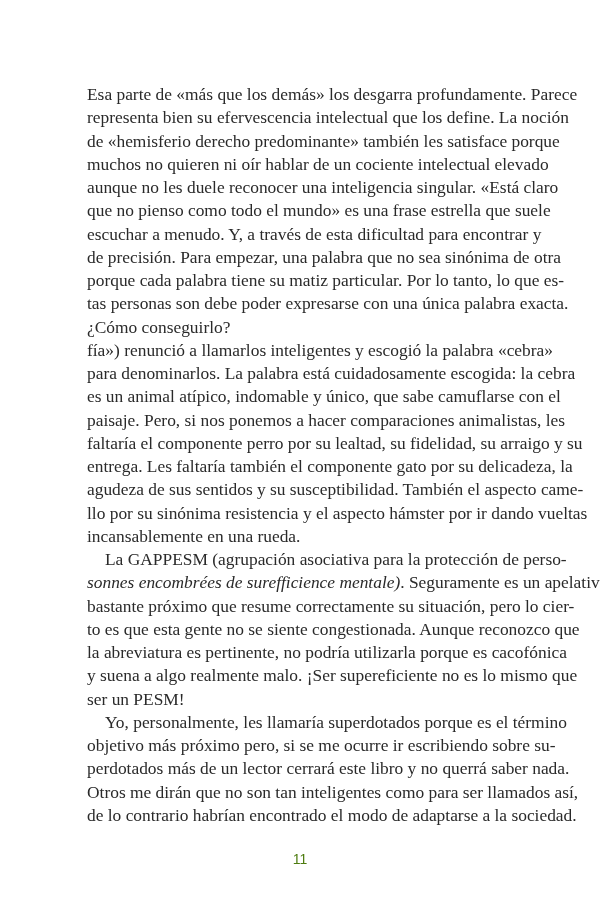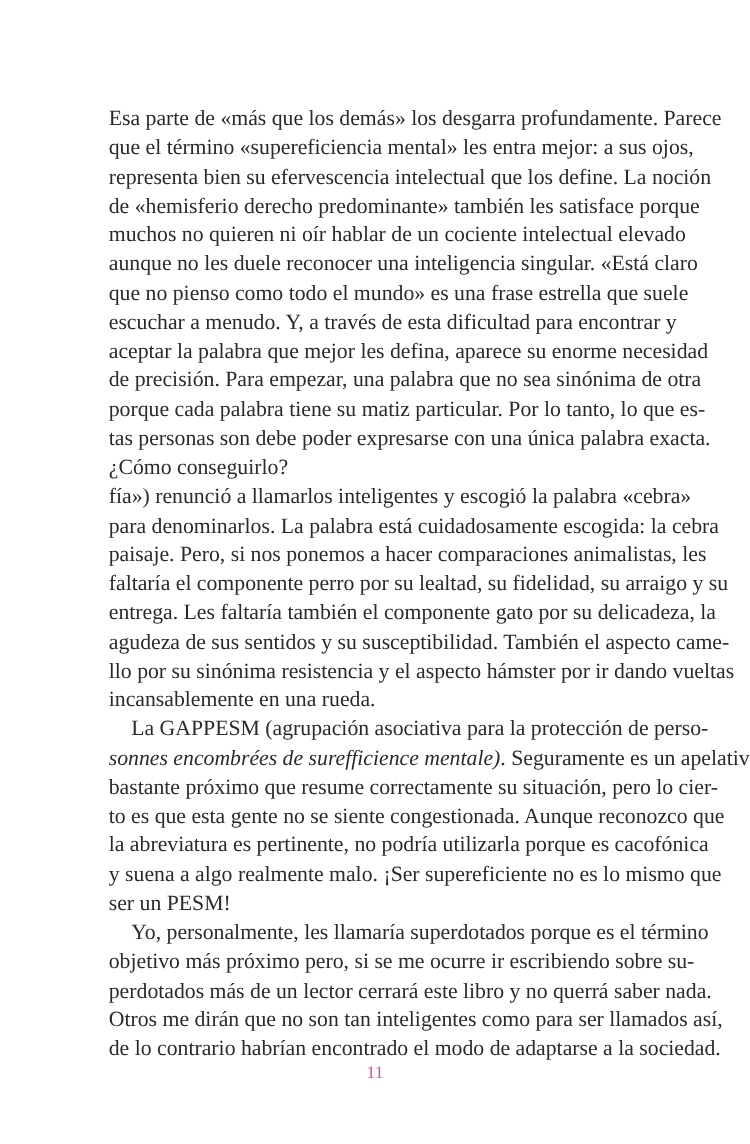--- a/index.html
+++ b/index.html
@@ -39,47 +39,46 @@
     }
     .it {
       font-style: italic;
     }
     .page-number {
       position: absolute;
       top: 851px;
       left: 0;
       width: 600px;
       text-align: center;
-      font-family: Liberation Serif, serif;
+      font-family: Liberation Sans, sans-serif;
       font-size: 14px;
-      color: #ec4899;
+      color: #4d7c0f;
     }
   </style>
 </head>
 <body>
 
 <div class="page" id="page-body">
     <div>
       <span class="line"><span>Esa parte de «más que los demás» los desgarra profundamente. Parece</span></span>
-      <span class="line"><span>que el término «supereficiencia mental» les entra mejor: a sus ojos,</span></span>
       <span class="line"><span>representa bien su efervescencia intelectual que los define. La noción</span></span>
       <span class="line"><span>de «hemisferio derecho predominante» también les satisface porque</span></span>
       <span class="line"><span>muchos no quieren ni oír hablar de un cociente intelectual elevado</span></span>
       <span class="line"><span>aunque no les duele reconocer una inteligencia singular. «Está claro</span></span>
       <span class="line"><span>que no pienso como todo el mundo» es una frase estrella que suele</span></span>
       <span class="line"><span>escuchar a menudo. Y, a través de esta dificultad para encontrar y</span></span>
-      <span class="line"><span>aceptar la palabra que mejor les defina, aparece su enorme necesidad</span></span>
       <span class="line"><span>de precisión. Para empezar, una palabra que no sea sinónima de otra</span></span>
       <span class="line"><span>porque cada palabra tiene su matiz particular. Por lo tanto, lo que es-</span></span>
       <span class="line"><span>tas personas son debe poder expresarse con una única palabra exacta.</span></span>
       <span class="line last"><span>¿Cómo conseguirlo?</span></span>
     </div>
     <div>
       <span class="line"><span>fía») renunció a llamarlos inteligentes y escogió la palabra «cebra»</span></span>
       <span class="line"><span>para denominarlos. La palabra está cuidadosamente escogida: la cebra</span></span>
+      <span class="line"><span>es un animal atípico, indomable y único, que sabe camuflarse con el</span></span>
       <span class="line"><span>paisaje. Pero, si nos ponemos a hacer comparaciones animalistas, les</span></span>
       <span class="line"><span>faltaría el componente perro por su lealtad, su fidelidad, su arraigo y su</span></span>
       <span class="line"><span>entrega. Les faltaría también el componente gato por su delicadeza, la</span></span>
       <span class="line"><span>agudeza de sus sentidos y su susceptibilidad. También el aspecto came-</span></span>
       <span class="line"><span>llo por su sinónima resistencia y el aspecto hámster por ir dando vueltas</span></span>
       <span class="line last"><span>incansablemente en una rueda.</span></span>
     </div>
     <div>
       <span class="line indent"><span>La GAPPESM (agrupación asociativa para la protección de perso-</span></span>
       <span class="line"><span class="it">sonnes encombrées de surefficience mentale)</span><span>. Seguramente es un apelativo</span></span>

